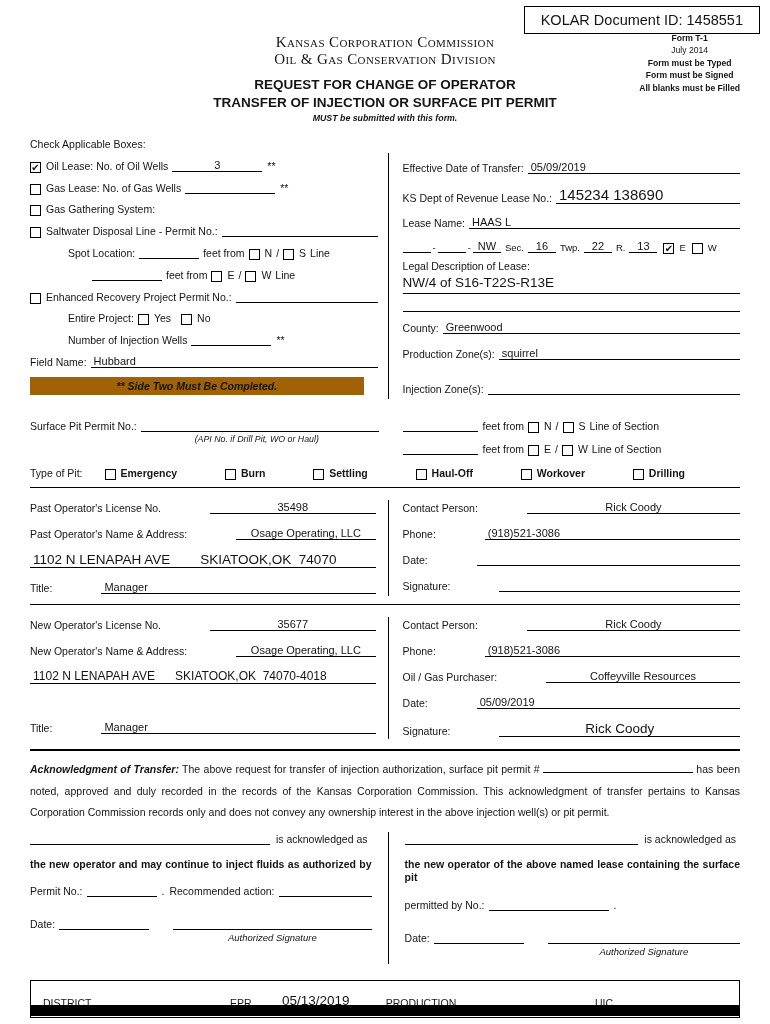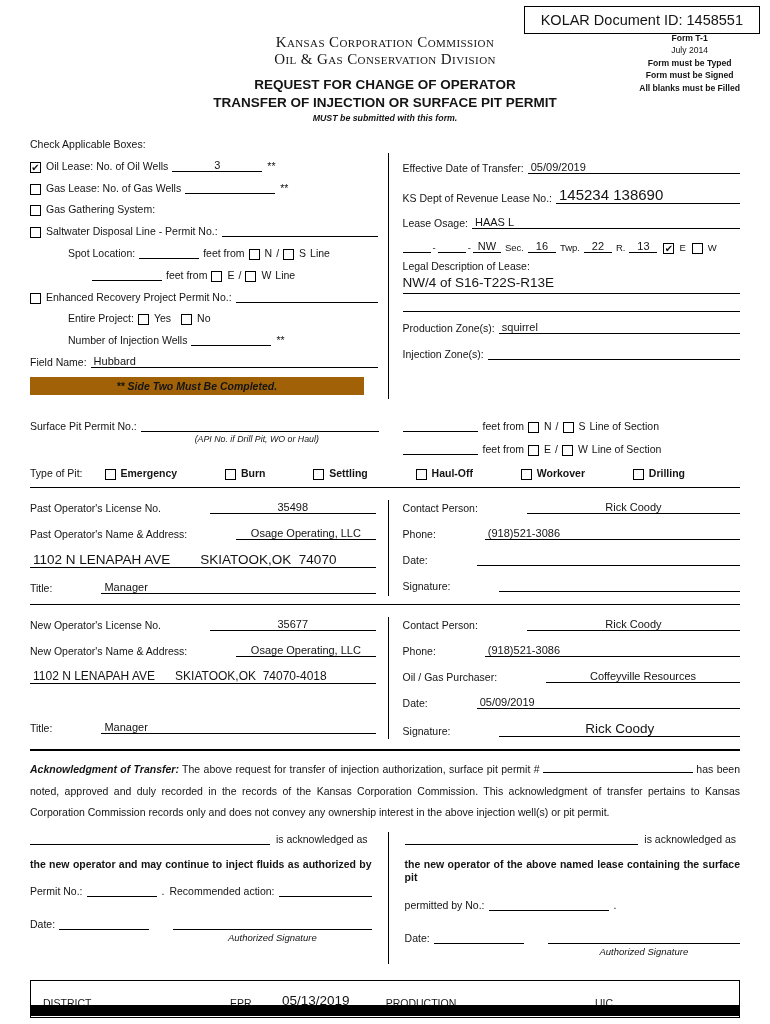--- a/index.html
+++ b/index.html
@@ -212,21 +212,21 @@
       <span class="lbl">Effective Date of Transfer:</span>
       <span class="blank fill tl">05/09/2019</span>
     </div>
 
     <div class="frow" style="margin-bottom:12px">
       <span class="lbl">KS Dept of Revenue Lease No.:</span>
       <span class="blank fill tl sm">145234 138690</span>
     </div>
 
     <div class="frow" style="margin-bottom:11px">
-      <span class="lbl">Lease Osage:</span>
+      <span class="lbl">Lease Name:</span>
       <span class="blank fill tl">HAAS L</span>
     </div>
 
     <div class="frow" style="margin-bottom:7px; font-size:9.5px">
       <span class="blank w28"></span>
       <span class="lbl" style="padding:0 2px">-</span>
       <span class="blank w28"></span>
       <span class="lbl" style="padding:0 2px">-</span>
       <span class="blank w28">NW</span>
       <span class="lbl" style="padding-left:4px">Sec.</span>
@@ -240,22 +240,26 @@
         </span>
       <span class="lbl">E</span>
       <span class="cb" style="margin-left:2px"></span>
       <span class="lbl">W</span>
     </div>
 
     <div style="margin-bottom:3px">Legal Description of Lease:</div>
     <div class="legal-value">NW/4 of S16-T22S-R13E</div>
     <div class="empty-rule" style="margin-top:4px"></div>
 
-
     <div class="frow" style="margin-bottom:13px">
+      <span class="lbl">County:</span>
+      <span class="blank fill tl">Greenwood</span>
+    </div>
+
+    <div class="frow" style="margin-bottom:22px">
       <span class="lbl">Production Zone(s):</span>
       <span class="blank fill tl">squirrel</span>
     </div>
 
     <div class="frow">
       <span class="lbl">Injection Zone(s):</span>
       <span class="blank fill"></span>
     </div>
   </div>
 </div>

